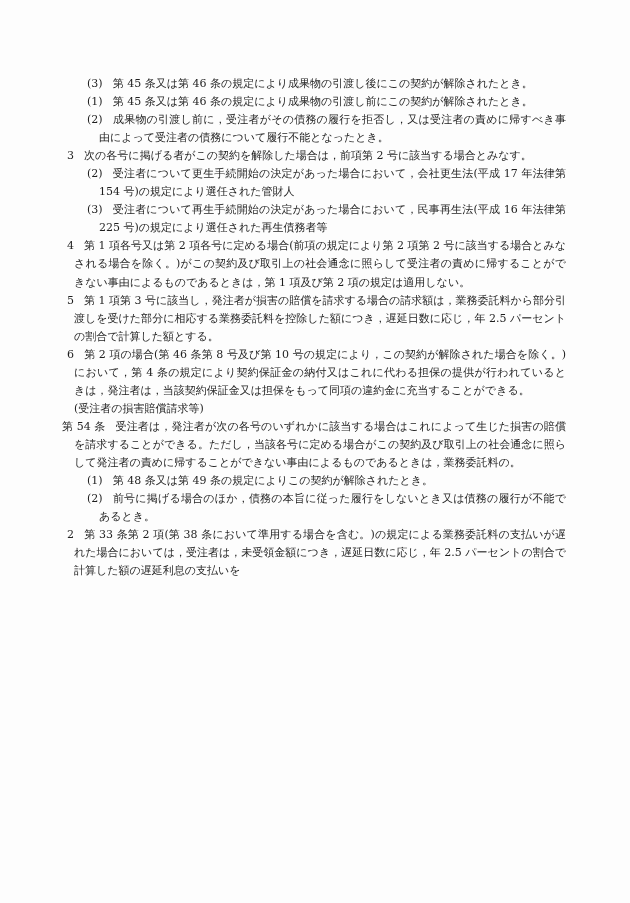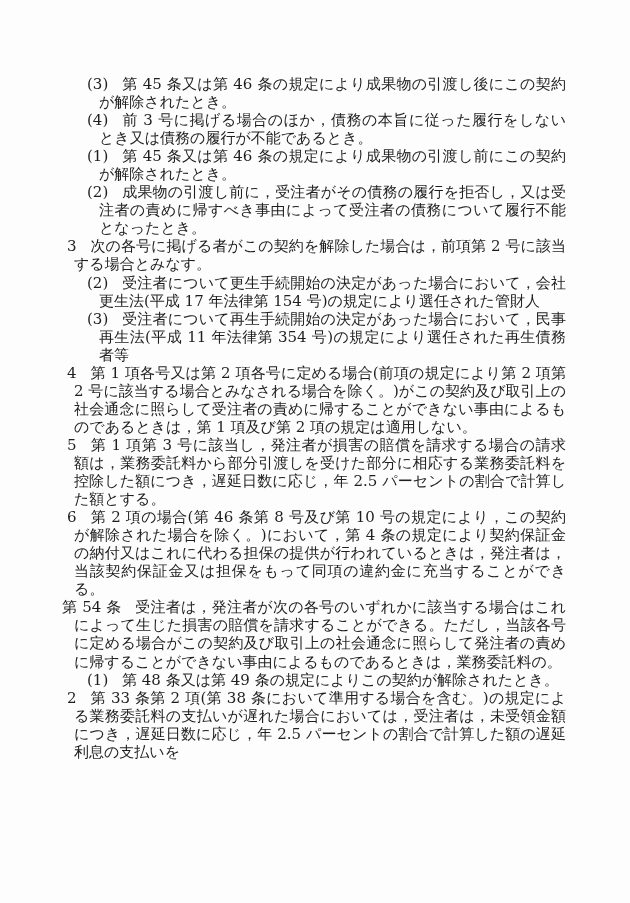--- a/index.html
+++ b/index.html
@@ -9,21 +9,21 @@
   }
   .page {
     position: relative;
     width: 630px;
     height: 903px;
     background: #fdfdfd;
     box-sizing: border-box;
     padding: 75px 64px 0 62px;
     overflow: hidden;
     font-family: "DejaVu Serif", "Liberation Serif", serif;
-    font-size: 15px;
+    font-size: 11px;
     line-height: 18.05px;
     color: #1e1e1e;
   }
   .content p {
     margin: 0;
     text-align: justify;
     text-justify: inter-ideograph;
   }
   
   .t-article   { padding-left: 12px; text-indent: -12px; }
@@ -34,26 +34,27 @@
   
   .t-heading   { padding-left: 12px; text-indent: 0; text-align: left; }
   .marker { margin-right: 0.92em; }
 </style>
 </head>
 <body>
 
 <div class="page">
   <div class="content" id="doc-content">
       <p class="t-item"><span class="marker">(3)</span><span>第 45 条又は第 46 条の規定により成果物の引渡し後にこの契約が解除されたとき。</span></p>
-      <p class="t-item"><span class="marker">(4)</span><span>前 3 号に掲げる場合のほか，債務の本旨に従った履行をしないとき又は債務の履行が不能であるとき。</span></p>
       <p class="t-item"><span class="marker">(1)</span><span>第 45 条又は第 46 条の規定により成果物の引渡し前にこの契約が解除されたとき。</span></p>
       <p class="t-item"><span class="marker">(2)</span><span>成果物の引渡し前に，受注者がその債務の履行を拒否し，又は受注者の責めに帰すべき事由によって受注者の債務について履行不能となったとき。</span></p>
       <p class="t-paragraph"><span class="marker">3</span><span>次の各号に掲げる者がこの契約を解除した場合は，前項第 2 号に該当する場合とみなす。</span></p>
       <p class="t-item"><span class="marker">(2)</span><span>受注者について更生手続開始の決定があった場合において，会社更生法(平成 17 年法律第 154 号)の規定により選任された管財人</span></p>
-      <p class="t-item"><span class="marker">(3)</span><span>受注者について再生手続開始の決定があった場合において，民事再生法(平成 11 年法律第 354 号)の規定により選任された再生債務者等</span></p>
+      <p class="t-item"><span class="marker">(3)</span><span>受注者について再生手続開始の決定があった場合において，民事再生法(平成 16 年法律第 225 号)の規定により選任された再生債務者等</span></p>
       <p class="t-paragraph"><span class="marker">4</span><span>第 1 項各号又は第 2 項各号に定める場合(前項の規定により第 2 項第 2 号に該当する場合とみなされる場合を除く。)がこの契約及び取引上の社会通念に照らして受注者の責めに帰することができない事由によるものであるときは，第 1 項及び第 2 項の規定は適用しない。</span></p>
       <p class="t-paragraph"><span class="marker">5</span><span>第 1 項第 3 号に該当し，発注者が損害の賠償を請求する場合の請求額は，業務委託料から部分引渡しを受けた部分に相応する業務委託料を控除した額につき，遅延日数に応じ，年 2.5 パーセントの割合で計算した額とする。</span></p>
       <p class="t-paragraph"><span class="marker">6</span><span>第 2 項の場合(第 46 条第 8 号及び第 10 号の規定により，この契約が解除された場合を除く。)において，第 4 条の規定により契約保証金の納付又はこれに代わる担保の提供が行われているときは，発注者は，当該契約保証金又は担保をもって同項の違約金に充当することができる。</span></p>
+      <p class="t-heading"><span>(受注者の損害賠償請求等)</span></p>
       <p class="t-article"><span class="marker">第 54 条</span><span>受注者は，発注者が次の各号のいずれかに該当する場合はこれによって生じた損害の賠償を請求することができる。ただし，当該各号に定める場合がこの契約及び取引上の社会通念に照らして発注者の責めに帰することができない事由によるものであるときは，業務委託料の。</span></p>
       <p class="t-item"><span class="marker">(1)</span><span>第 48 条又は第 49 条の規定によりこの契約が解除されたとき。</span></p>
+      <p class="t-item"><span class="marker">(2)</span><span>前号に掲げる場合のほか，債務の本旨に従った履行をしないとき又は債務の履行が不能であるとき。</span></p>
       <p class="t-paragraph"><span class="marker">2</span><span>第 33 条第 2 項(第 38 条において準用する場合を含む。)の規定による業務委託料の支払いが遅れた場合においては，受注者は，未受領金額につき，遅延日数に応じ，年 2.5 パーセントの割合で計算した額の遅延利息の支払いを</span></p>
     </div>
 </div>
 
 </body></html>

